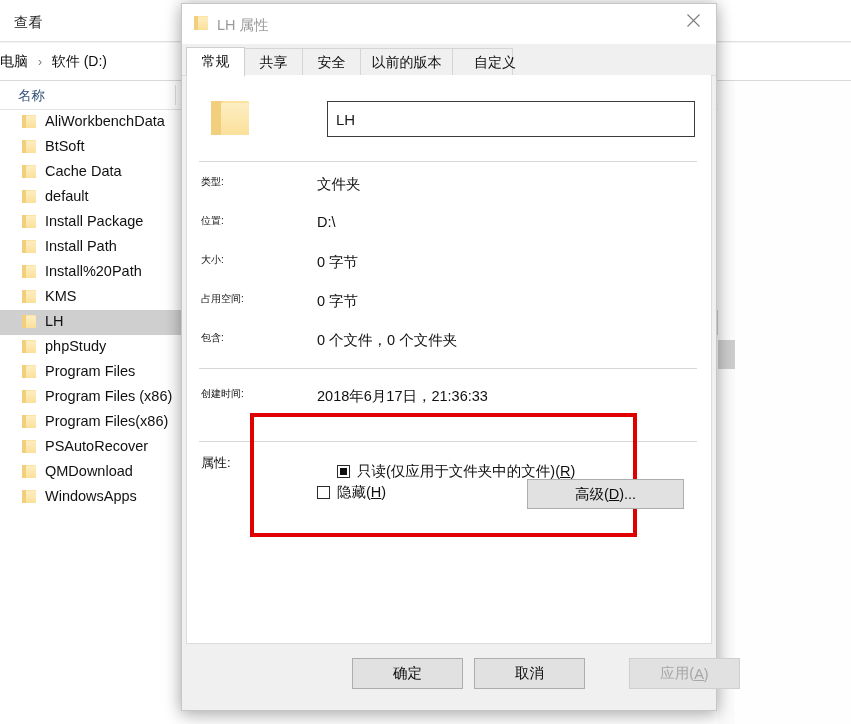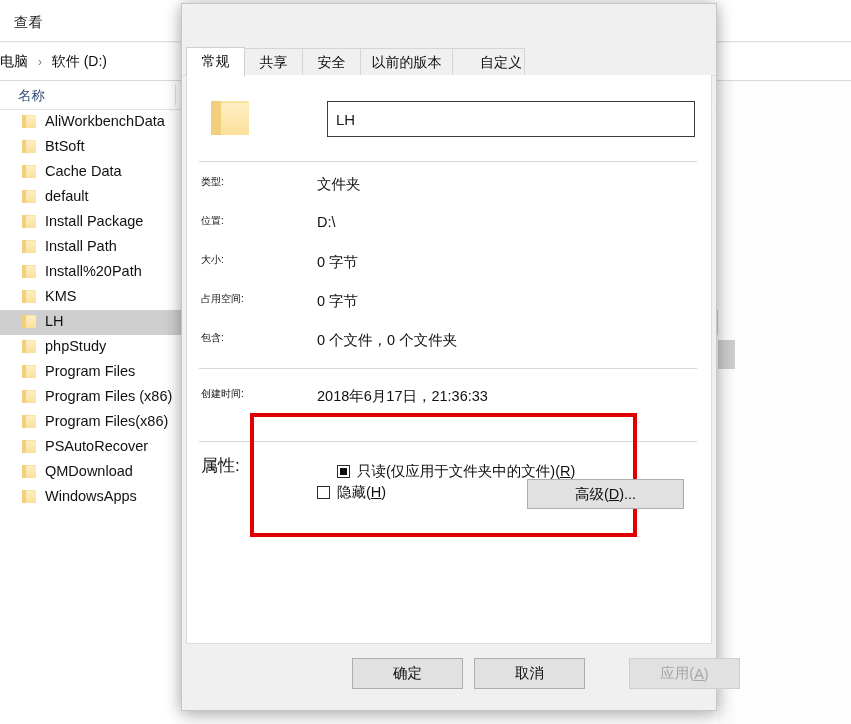--- a/index.html
+++ b/index.html
@@ -189,21 +189,21 @@
     font-size: 10px; color: #101010; white-space: nowrap;
   }
   .prow .pvalue {
     position: absolute; left: 130px; top: 0;
     font-size: 14.5px; color: #101010; white-space: nowrap;
   }
 
   .attrs-block { position: absolute; left: 0; right: 0; top: 466px; }
   .attrs-label {
     position: absolute; left: 14px; top: 13px;
-    font-size: 17px; color: #101010;
+    font-size: 13px; color: #101010;
   }
   .cbrow {
     position: absolute; left: 130px;
     display: flex; align-items: flex-start;
   }
   .cbrow.ro { top: 21px; margin-left: 20px; }
   .cbrow.hd { top: 42px; }
   .cbox {
     width: 13px; height: 13px; margin-top: 3px; margin-right: 7px;
     border: 1px solid #2b2b2b; background: #ffffff;
@@ -431,28 +431,42 @@
 
     <div class="vscroll-track" style="right:116px;">
       <div style="position:absolute;left:0;top:259px;width:17px;height:29px;background:#cdcdcd;"></div>
     </div>
 
     <div class="right-panel"></div>
   </div>
 
   <div class="dialog">
 
+    <div class="dlg-titlebar">
+      <div class="dlg-ticon">
+        <span class="folder" style="width:14px;height:14px;">
+          <span class="back"></span><span class="spine"></span><span class="flap"></span>
+        </span>
+      </div>
+      <div class="dlg-title">LH 属性</div>
+      <div class="dlg-close">
+        <svg width="13" height="13" viewBox="0 0 13 13" aria-hidden="true">
+          <line x1="0.5" y1="0.5" x2="12.5" y2="12.5" stroke="#7b7b7b" stroke-width="1.1"></line>
+          <line x1="12.5" y1="0.5" x2="0.5" y2="12.5" stroke="#7b7b7b" stroke-width="1.1"></line>
+        </svg>
+      </div>
+    </div>
 
     <div class="tabstrip">
       <div class="tabs-line"></div>
       <div class="tab active" style="left:4px;width:59px;">常规</div>
       <div class="tab" style="left:62px;width:59px;">共享</div>
       <div class="tab" style="left:120px;width:59px;">安全</div>
       <div class="tab" style="left:178px;width:93px;">以前的版本</div>
-      <div class="tab" style="left:270px;width:73px;padding-left:37px;">自定义</div>
+      <div class="tab" style="left:270px;width:61px;padding-left:37px;">自定义</div>
     </div>
 
     <div class="dlg-body">
 
       <div class="row-name">
         <div class="bigfolder">
           <span class="folder" style="width:38px;height:34px;">
             <span class="back"></span><span class="spine"></span><span class="flap"></span>
           </span>
         </div>

